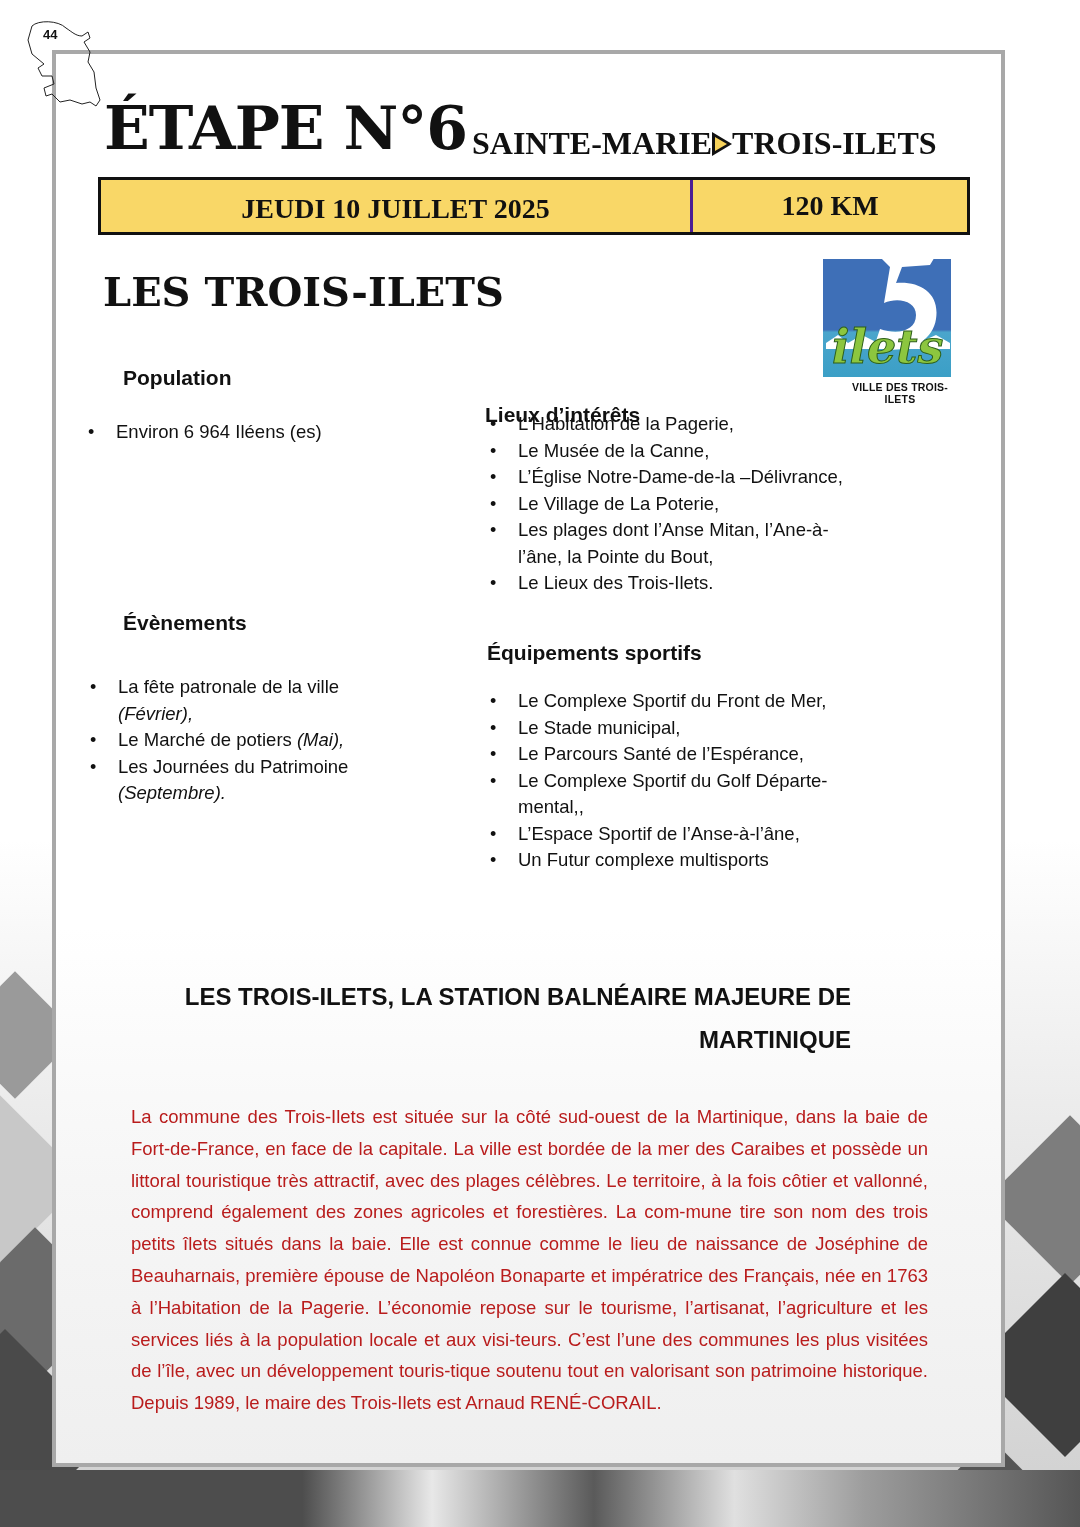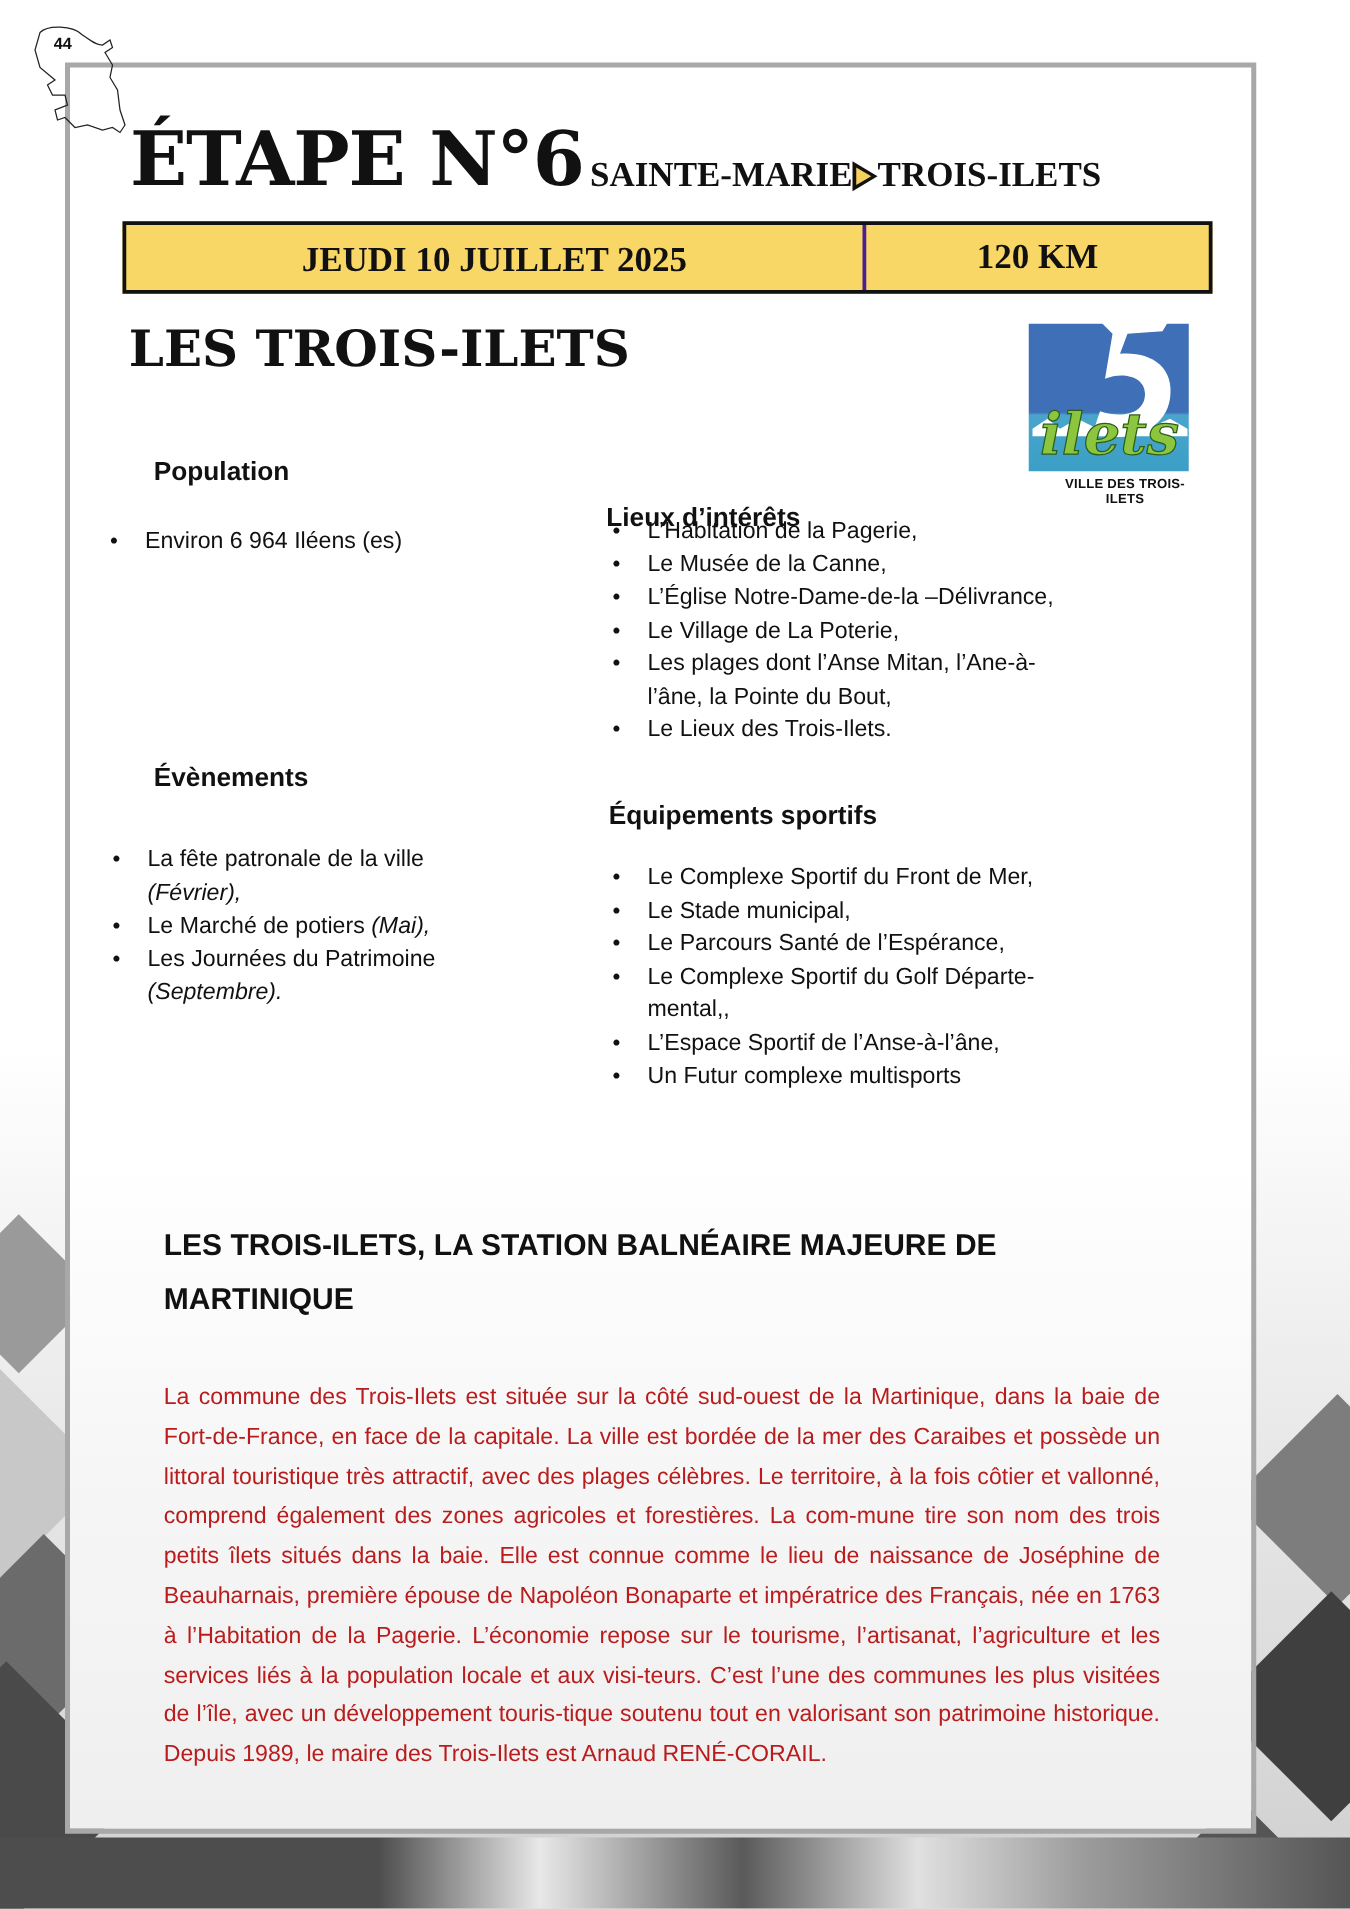--- a/index.html
+++ b/index.html
@@ -28,50 +28,50 @@
   }
   .map-outline { position: absolute; left: 24px; top: 18px; z-index: 4; }
   .stage-title {
     position: absolute; left: 104px; top: 98px; z-index: 5;
     font-family: "DejaVu Serif", "Liberation Serif", serif; font-weight: bold;
     font-size: 60px; letter-spacing: -1px; line-height: 1;
   }
   .route {
     position: absolute; left: 472px; top: 125px; z-index: 5;
     display: flex; align-items: center; gap: 0;
-    font-family: "Liberation Serif", "DejaVu Serif", serif; font-weight: bold; font-size: 28px;
+    font-family: "Liberation Serif", "DejaVu Serif", serif; font-weight: bold; font-size: 32px;
   }
   .route .arrow { width: 0; height: 0; border-top: 12px solid transparent; border-bottom: 12px solid transparent; border-left: 20px solid #111; position: relative; }
   .route .arrow::after { content: ""; position: absolute; left: -17px; top: -7px; border-top: 7px solid transparent; border-bottom: 7px solid transparent; border-left: 12px solid #f7d25a; }
   .info-bar {
     position: absolute; left: 98px; top: 177px; width: 872px; height: 58px;
     border: 3px solid #111; background: #f9d767; display: flex; z-index: 5;
   }
   .info-bar .cell {
     display: flex; align-items: center; justify-content: center;
     font-family: "Liberation Serif", "DejaVu Serif", serif; font-weight: bold; font-size: 28px;
   }
   .info-bar .date { width: 592px; border-right: 3px solid #4c1d95; padding-top: 6px; }
   .info-bar .km { flex: 1; }
   .city-title {
-    position: absolute; left: 103px; top: 256px; z-index: 5;
+    position: absolute; left: 103px; top: 268px; z-index: 5;
     font-family: "DejaVu Serif", "Liberation Serif", serif; font-weight: bold; font-size: 40px;
   }
   .logo { position: absolute; left: 818px; top: 245px; width: 140px; z-index: 5; }
   .logo-box { position: relative; width: 128px; height: 118px; margin-left: 5px; margin-top: 14px;
     background: linear-gradient(180deg, #3e6fb7 0%, #3e6fb7 60%, #4aa5cc 62%, #3b9fc6 100%); overflow: visible; }
   .logo-caption { font-size: 10.5px; font-weight: bold; text-align: center; margin-top: 4px; letter-spacing: 0.2px; margin-left: 24px; }
   .section-heading { position: absolute; z-index: 5; font-weight: bold; font-size: 21px; }
   .bullets { position: absolute; z-index: 5; list-style: none; font-size: 18.5px; line-height: 26.5px; }
   .bullets li { position: relative; padding-left: 28px; }
   .bullets li::before { content: "•"; position: absolute; left: 0; top: 0; font-size: 18px; }
   .bullets .it { font-style: italic; }
   .article-title {
     position: absolute; left: 131px; top: 975px; width: 720px; z-index: 5;
-    font-weight: bold; font-size: 24px; line-height: 43px;
+    font-weight: bold; font-size: 24px; line-height: 43px; text-align: right;
   }
   .article-body {
     position: absolute; left: 131px; top: 1101px; width: 797px; z-index: 5;
     font-size: 18.5px; line-height: 31.8px; text-align: justify; color: #b91c1c;
   }
 </style>
 </head>
 <body>
 
 <div class="bg">

